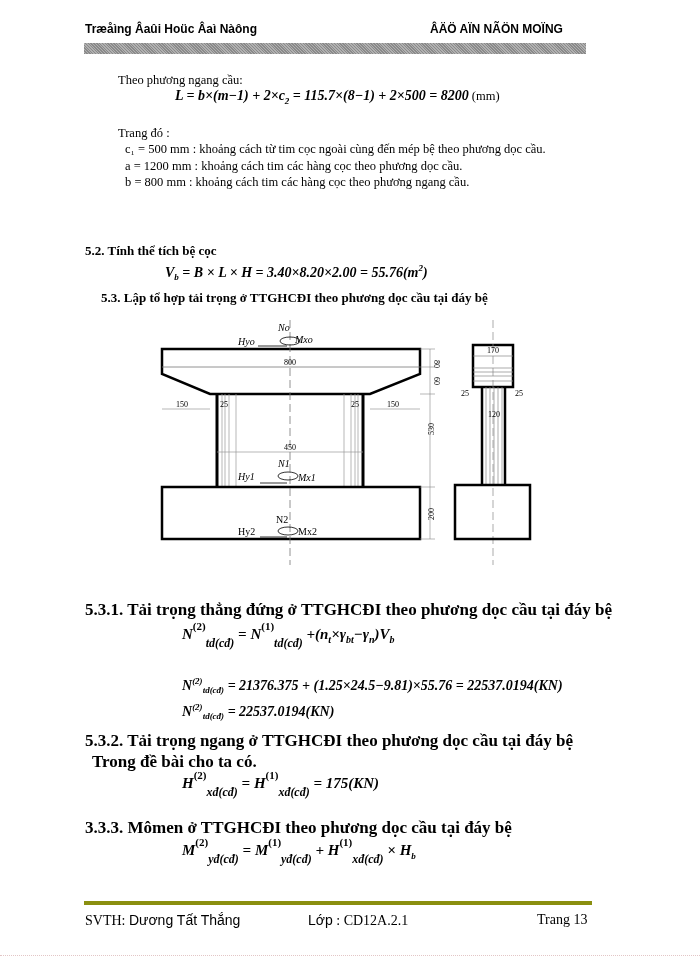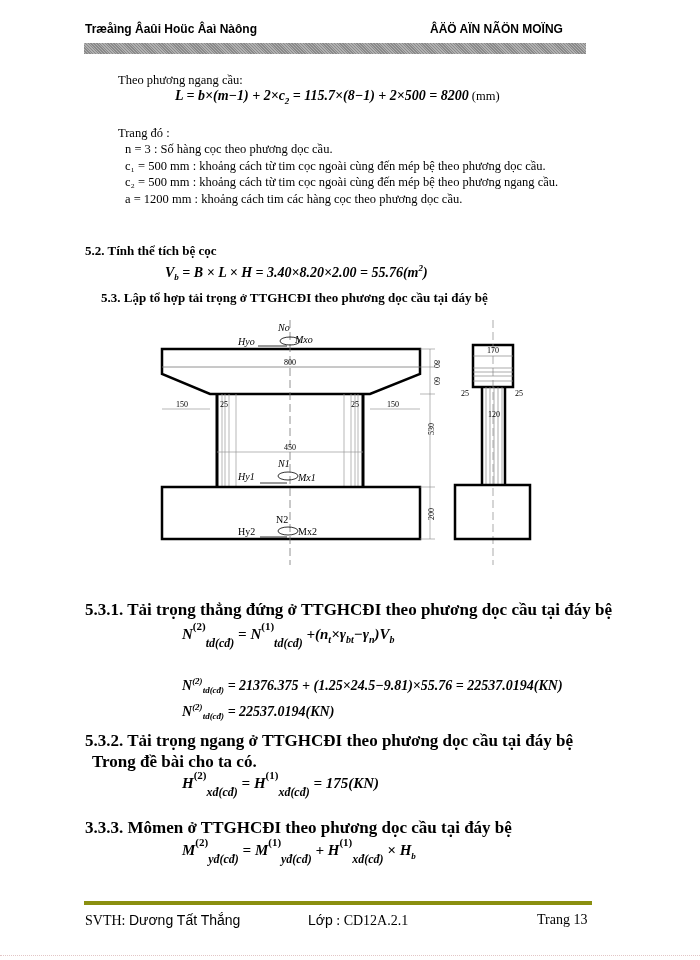--- a/index.html
+++ b/index.html
@@ -29,24 +29,23 @@
 <div class="abs hbar"></div>
 
 <div class="abs txt" style="left:118px;top:72px;">Theo phương ngang cầu:</div>
 <div class="abs" style="left:175px;top:88px;display:flex;align-items:baseline;gap:3px;">
   <span class="eq">L = b×(m−1) + 2×c<sub>2</sub> = 115.7×(8−1) + 2×500 = 8200</span>
   <span class="txt">(mm)</span>
 </div>
 
 <div class="abs txt" style="left:118px;top:125px;">Trang đó :</div>
 <div class="abs txt" style="left:125px;top:141px;">
-  <div>n  = 3  : Số hàng cọc theo phương dọc cầu.</div>
   <div>c₁ = 500 mm : khoảng cách từ tim cọc ngoài cùng đến mép bệ theo phương dọc cầu.</div>
-  <div>c₂ = 500 mm : khoảng cách từ tim cọc ngoài cùng đến mép bệ theo phương ngang cầu.</div>
   <div>a = 1200 mm : khoảng cách tim các hàng cọc theo phương dọc cầu.</div>
+  <div>b = 800 mm : khoảng cách tim các hàng cọc theo phương ngang cầu.</div>
 </div>
 
 <div class="abs h2" style="left:85px;top:243px;">5.2. Tính thể tích bệ cọc</div>
 <div class="abs eq" style="left:165px;top:263px;">V<sub>b</sub> = B × L × H = 3.40×8.20×2.00 = 55.76(m<sup>2</sup>)</div>
 
 <div class="abs h2" style="left:85px;top:290px;margin-left:16px;">5.3. Lập tổ hợp tải trọng ở TTGHCĐI theo phương dọc cầu tại đáy bệ</div>
 
 <svg class="abs" style="left:150px;top:315px;" width="410" height="250" viewBox="0 0 410 250">
   <g stroke="#000" fill="none">
 

